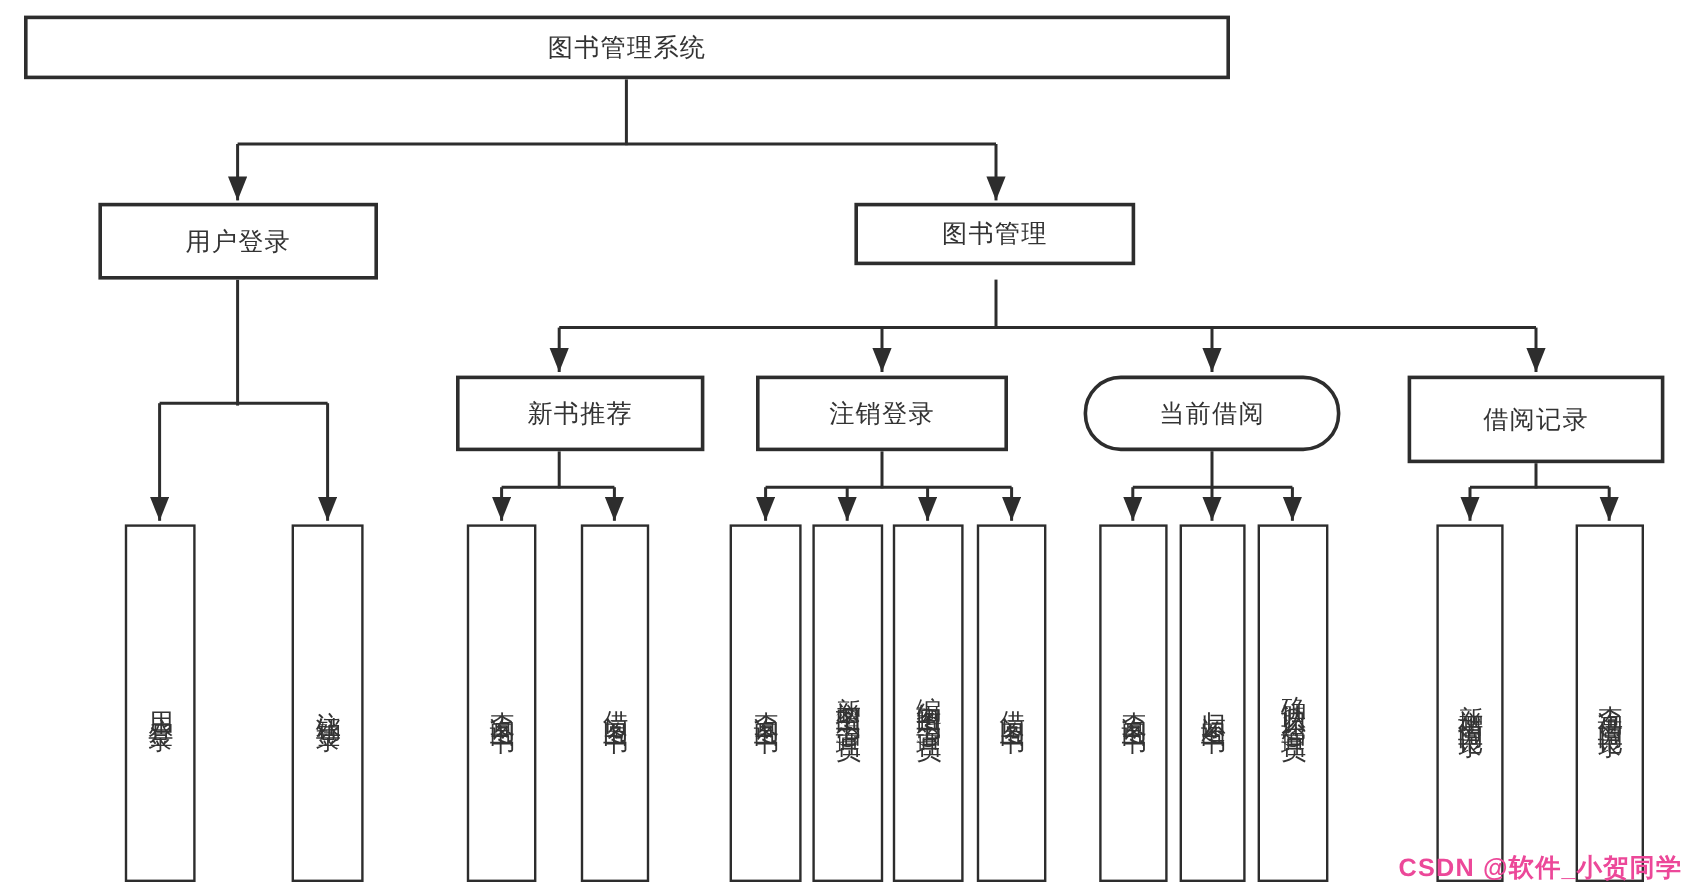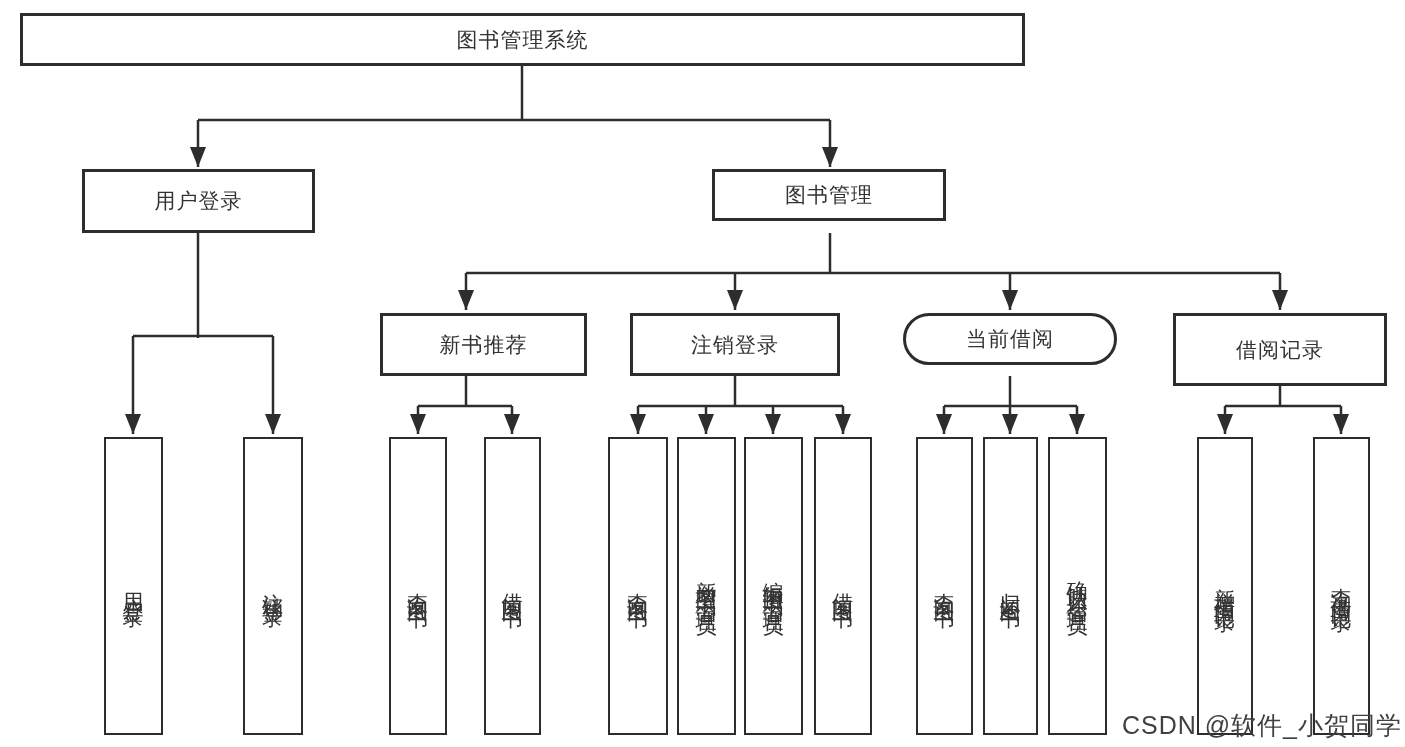--- a/index.html
+++ b/index.html
@@ -51,23 +51,23 @@
     text-orientation: mixed;
     font-size: 21px;
     letter-spacing: 5px;
     color: #333333;
     line-height: 1.1;
   }
   .watermark {
     position: absolute;
     top: 709px;
     right: 3px;
-    font-size: 25px;
-    font-weight: normal;
-    color: #404040;
+    font-size: 21px;
+    font-weight: bold;
+    color: #ec4899;
     letter-spacing: 1px;
     white-space: nowrap;
   }
 </style>
 </head>
 <body>
 
 <div class="canvas">
 
   <svg class="connectors" viewBox="0 0 1405 747" xmlns="http://www.w3.org/2000/svg">
@@ -120,21 +120,21 @@
     </g>
   </svg>
 
   <div class="node" style="left:20px; top:13px; width:1005px; height:53px;">图书管理系统</div>
 
   <div class="node" style="left:82px; top:169px; width:233px; height:64px;">用户登录</div>
   <div class="node" style="left:712px; top:169px; width:234px; height:52px;">图书管理</div>
 
   <div class="node" style="left:380px; top:313px; width:207px; height:63px;">新书推荐</div>
   <div class="node" style="left:630px; top:313px; width:210px; height:63px;">注销登录</div>
-  <div class="node" style="left:903px; top:313px; width:214px; height:52px;border-radius:31px;">当前借阅</div>
+  <div class="node" style="left:903px; top:313px; width:214px; height:63px;border-radius:31px;">当前借阅</div>
   <div class="node" style="left:1173px; top:313px; width:214px; height:73px;">借阅记录</div>
 
   <div class="leaf" style="left:104px; width:59px;">
     <span class="vtext">用户登录</span>
   </div>
   <div class="leaf" style="left:243px; width:60px;">
     <span class="vtext">注销登录</span>
   </div>
 
   <div class="leaf" style="left:389px; width:58px;">

